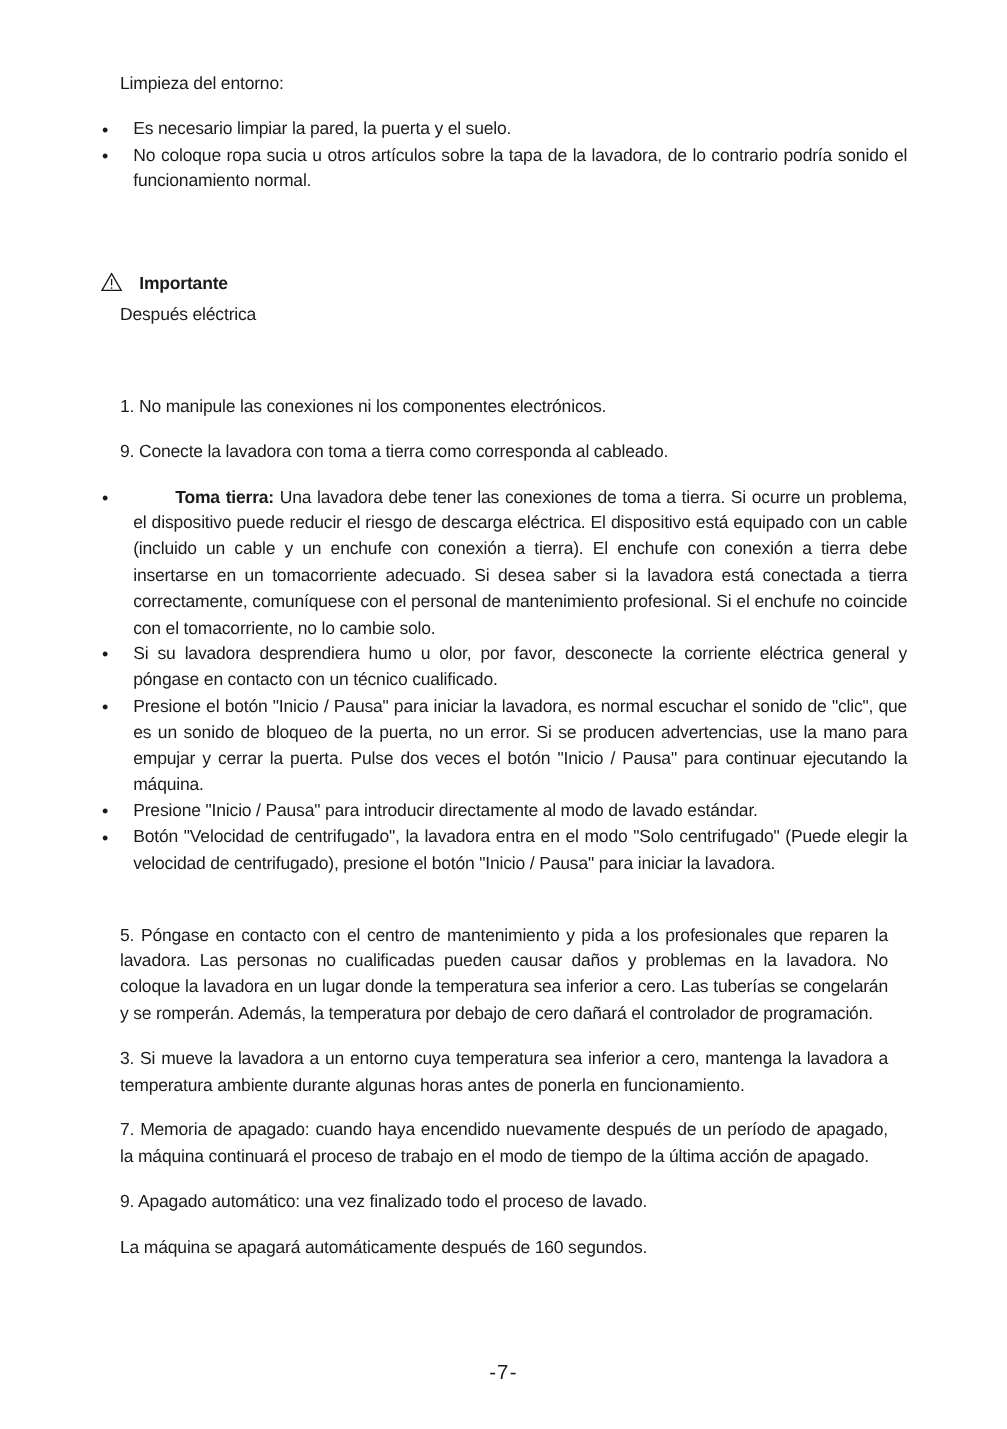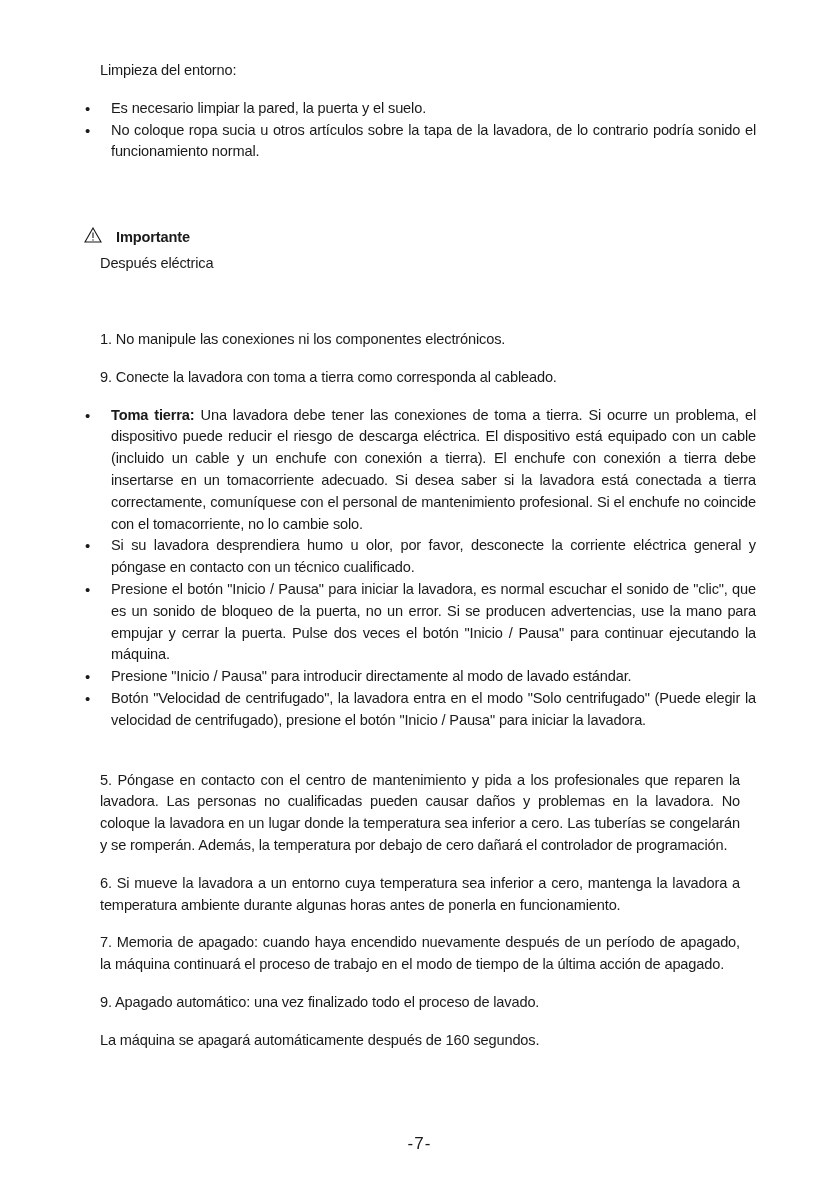--- a/index.html
+++ b/index.html
@@ -9,21 +9,21 @@
           font-size: 14.6px; line-height: 21.8px; letter-spacing: -0.15px; }
   p { margin: 16px; }
   .just { text-align: justify; }
   ul.bul { list-style: none; margin: 0; padding: 0; }
   ul.bul li { position: relative; padding-left: 27px; text-align: justify; }
   ul.bul li::before { content: "\2022"; position: absolute; left: 1px; top: 0; font-size: 15px; }
   .gap-lg { height: 54px; }
   .gap-md { height: 22px; }
   .imp { display: flex; align-items: flex-start; font-weight: bold; height: 24px; }
   .warn { display: inline-block; width: 20px; margin-right: 12px; }
-  b { font-weight: bold; }
+  b { font-weight: bold; margin-left: 35px; }
   .pagenum { position: absolute; left: 0; width: 839px; top: 1134px; text-align: center;
              font-size: 17px; letter-spacing: 1px; }
 </style>
 </head>
 <body>
 
 <div class="page">
   <p>Limpieza del entorno:</p>
   <ul class="bul">
     <li>Es necesario limpiar la pared, la puerta y el suelo.</li>
@@ -54,19 +54,19 @@
     <li><b>Toma tierra:</b><span> Una lavadora debe tener las conexiones de toma a tierra. Si ocurre un problema, el dispositivo puede reducir el riesgo de descarga eléctrica. El dispositivo está equipado con un cable (incluido un cable y un enchufe con conexión a tierra). El enchufe con conexión a tierra debe insertarse en un tomacorriente adecuado. Si desea saber si la lavadora está conectada a tierra correctamente, comuníquese con el personal de mantenimiento profesional. Si el enchufe no coincide con el tomacorriente, no lo cambie solo.</span></li>
     <li>Si su lavadora desprendiera humo u olor, por favor, desconecte la corriente eléctrica general y póngase en contacto con un técnico cualificado.</li>
     <li>Presione el botón "Inicio / Pausa" para iniciar la lavadora, es normal escuchar el sonido de "clic", que es un sonido de bloqueo de la puerta, no un error. Si se producen advertencias, use la mano para empujar y cerrar la puerta. Pulse dos veces el botón "Inicio / Pausa" para continuar ejecutando la máquina.</li>
     <li>Presione "Inicio / Pausa" para introducir directamente al modo de lavado estándar.</li>
     <li>Botón "Velocidad de centrifugado", la lavadora entra en el modo "Solo centrifugado" (Puede elegir la velocidad de centrifugado), presione el botón "Inicio / Pausa" para iniciar la lavadora.</li>
   </ul>
 
   <div class="gap-md"></div>
 
   <p class="just">5. Póngase en contacto con el centro de mantenimiento y pida a los profesionales que reparen la lavadora. Las personas no cualificadas pueden causar daños y problemas en la lavadora. No coloque la lavadora en un lugar donde la temperatura sea inferior a cero. Las tuberías se congelarán y se romperán. Además, la temperatura por debajo de cero dañará el controlador de programación.</p>
-  <p class="just">6. Si mueve la lavadora a un entorno cuya temperatura sea inferior a cero, mantenga la lavadora a temperatura ambiente durante algunas horas antes de ponerla en funcionamiento.</p>
+  <p class="just">3. Si mueve la lavadora a un entorno cuya temperatura sea inferior a cero, mantenga la lavadora a temperatura ambiente durante algunas horas antes de ponerla en funcionamiento.</p>
   <p class="just">7. Memoria de apagado: cuando haya encendido nuevamente después de un período de apagado, la máquina continuará el proceso de trabajo en el modo de tiempo de la última acción de apagado.</p>
   <p>9. Apagado automático: una vez finalizado todo el proceso de lavado.</p>
   <p>La máquina se apagará automáticamente después de 160 segundos.</p>
 </div>
 
 <div class="pagenum">-7-</div>
 
 </body></html>

